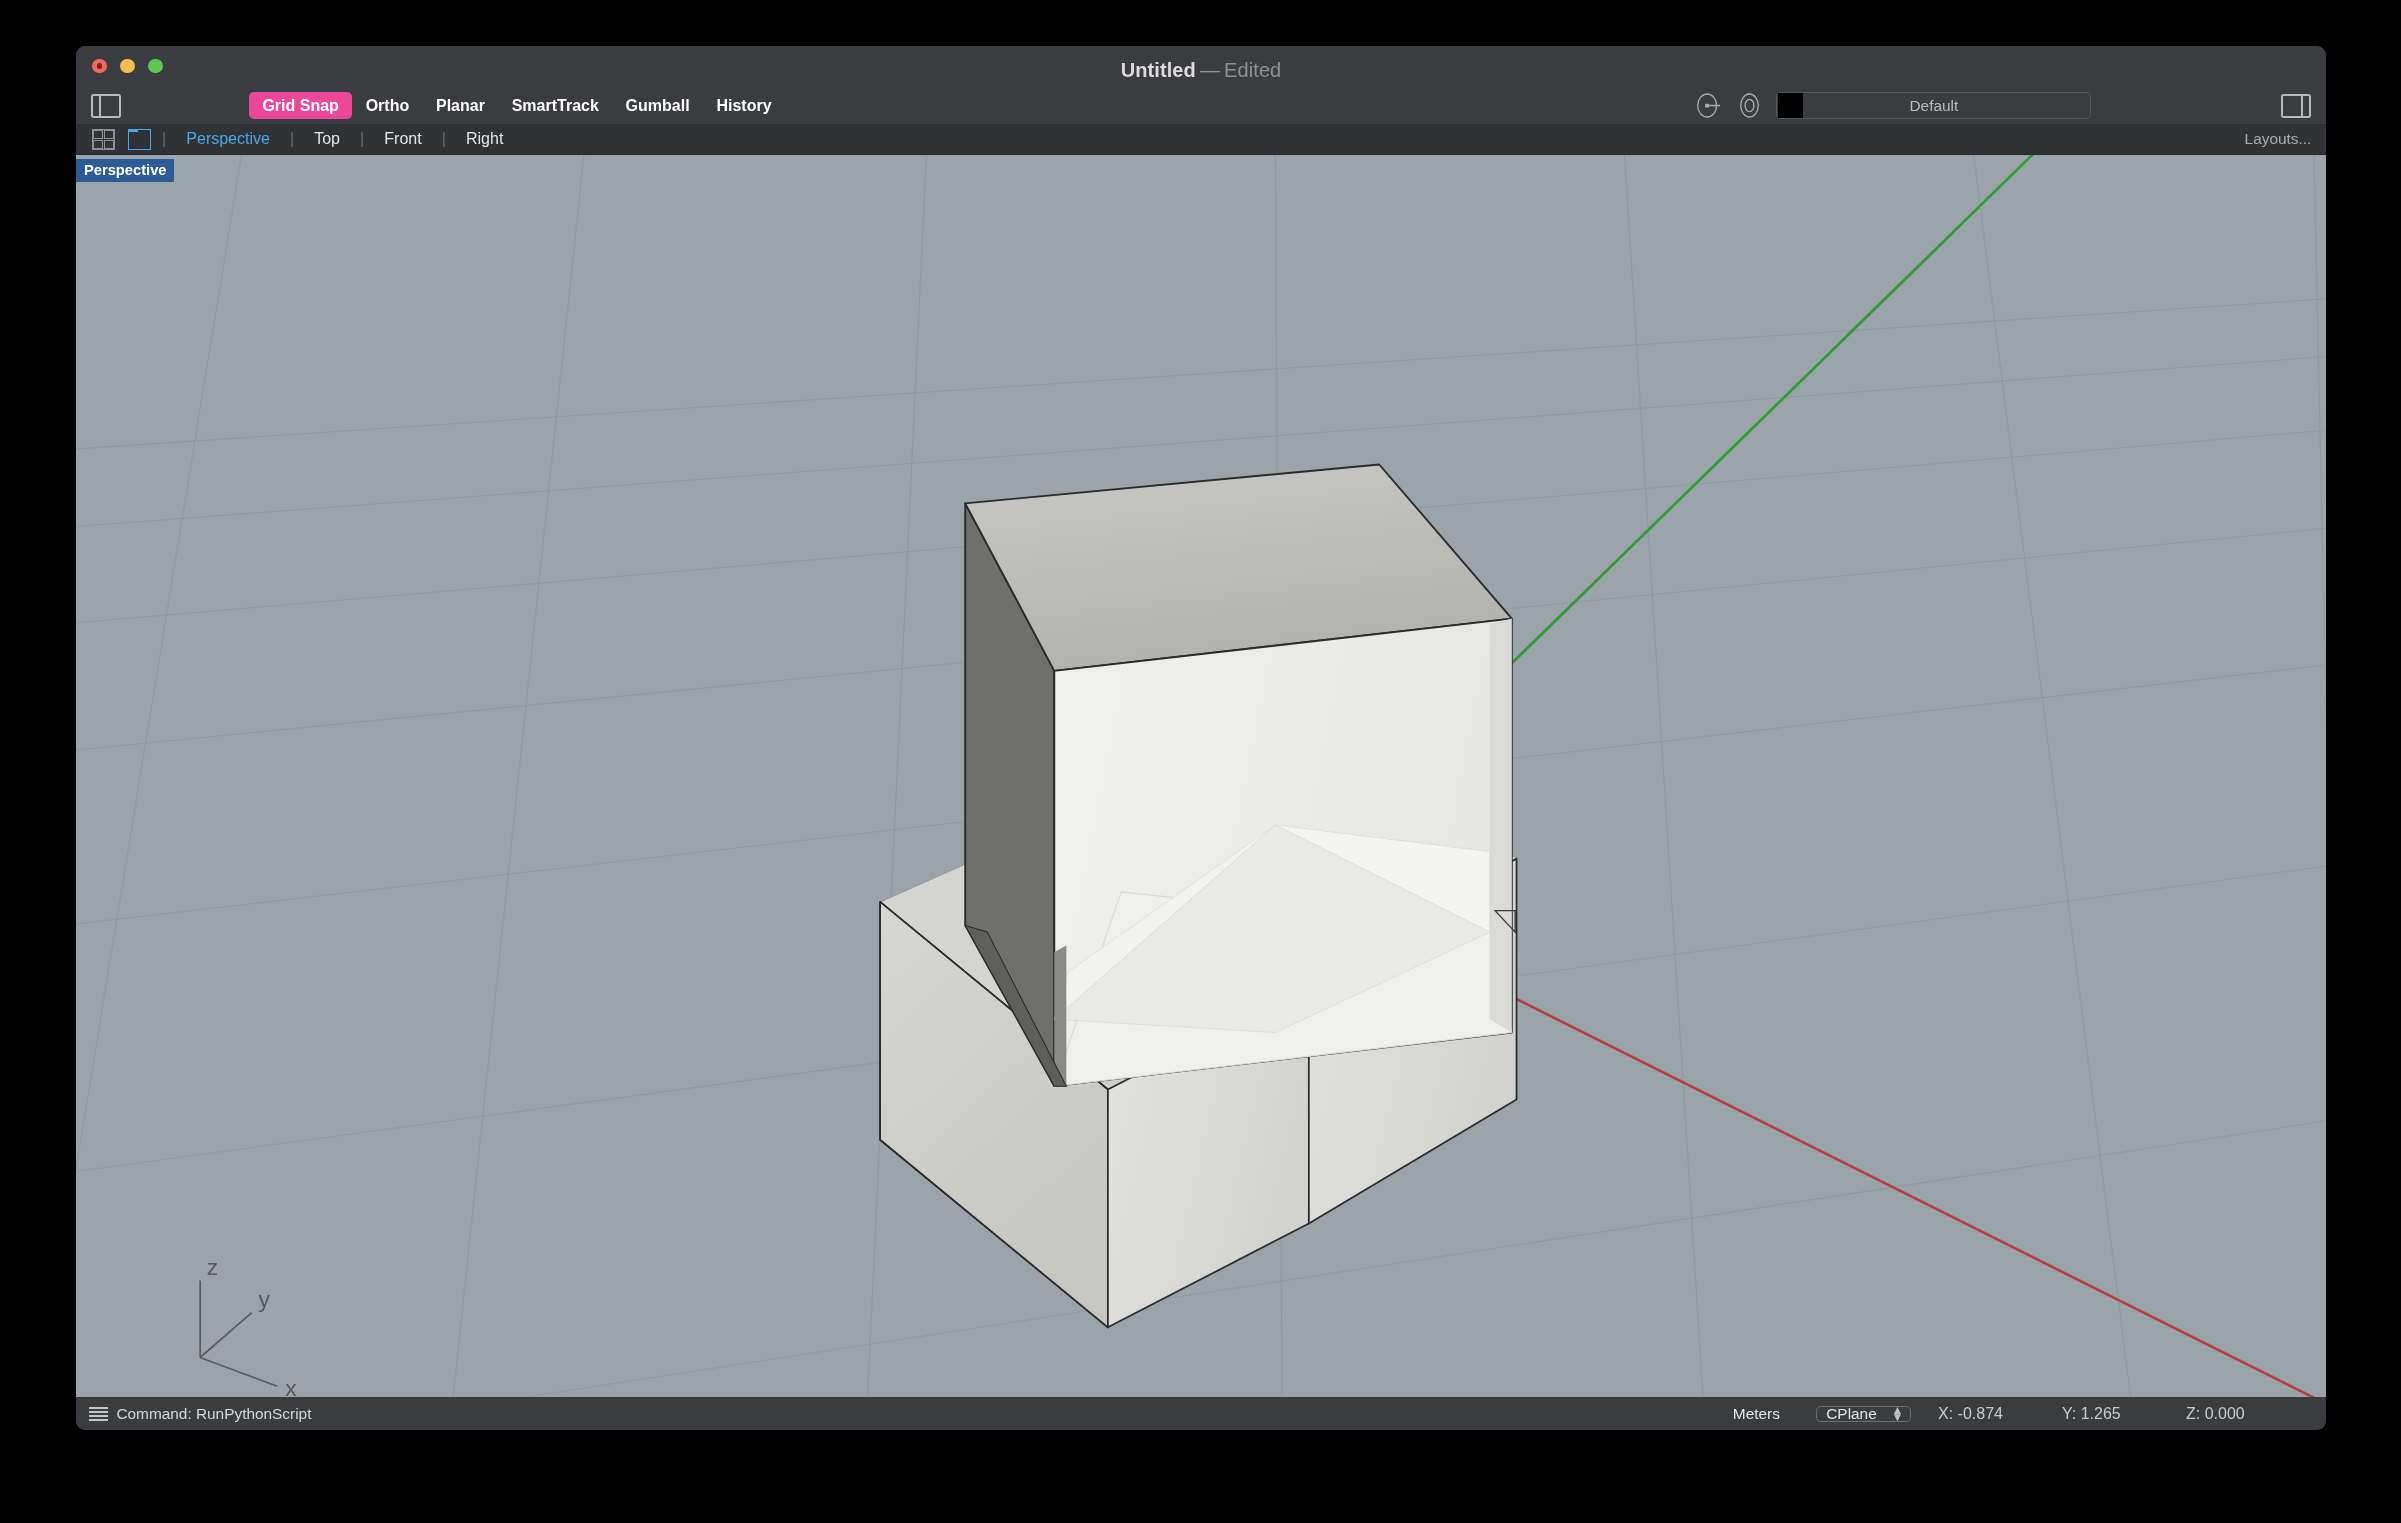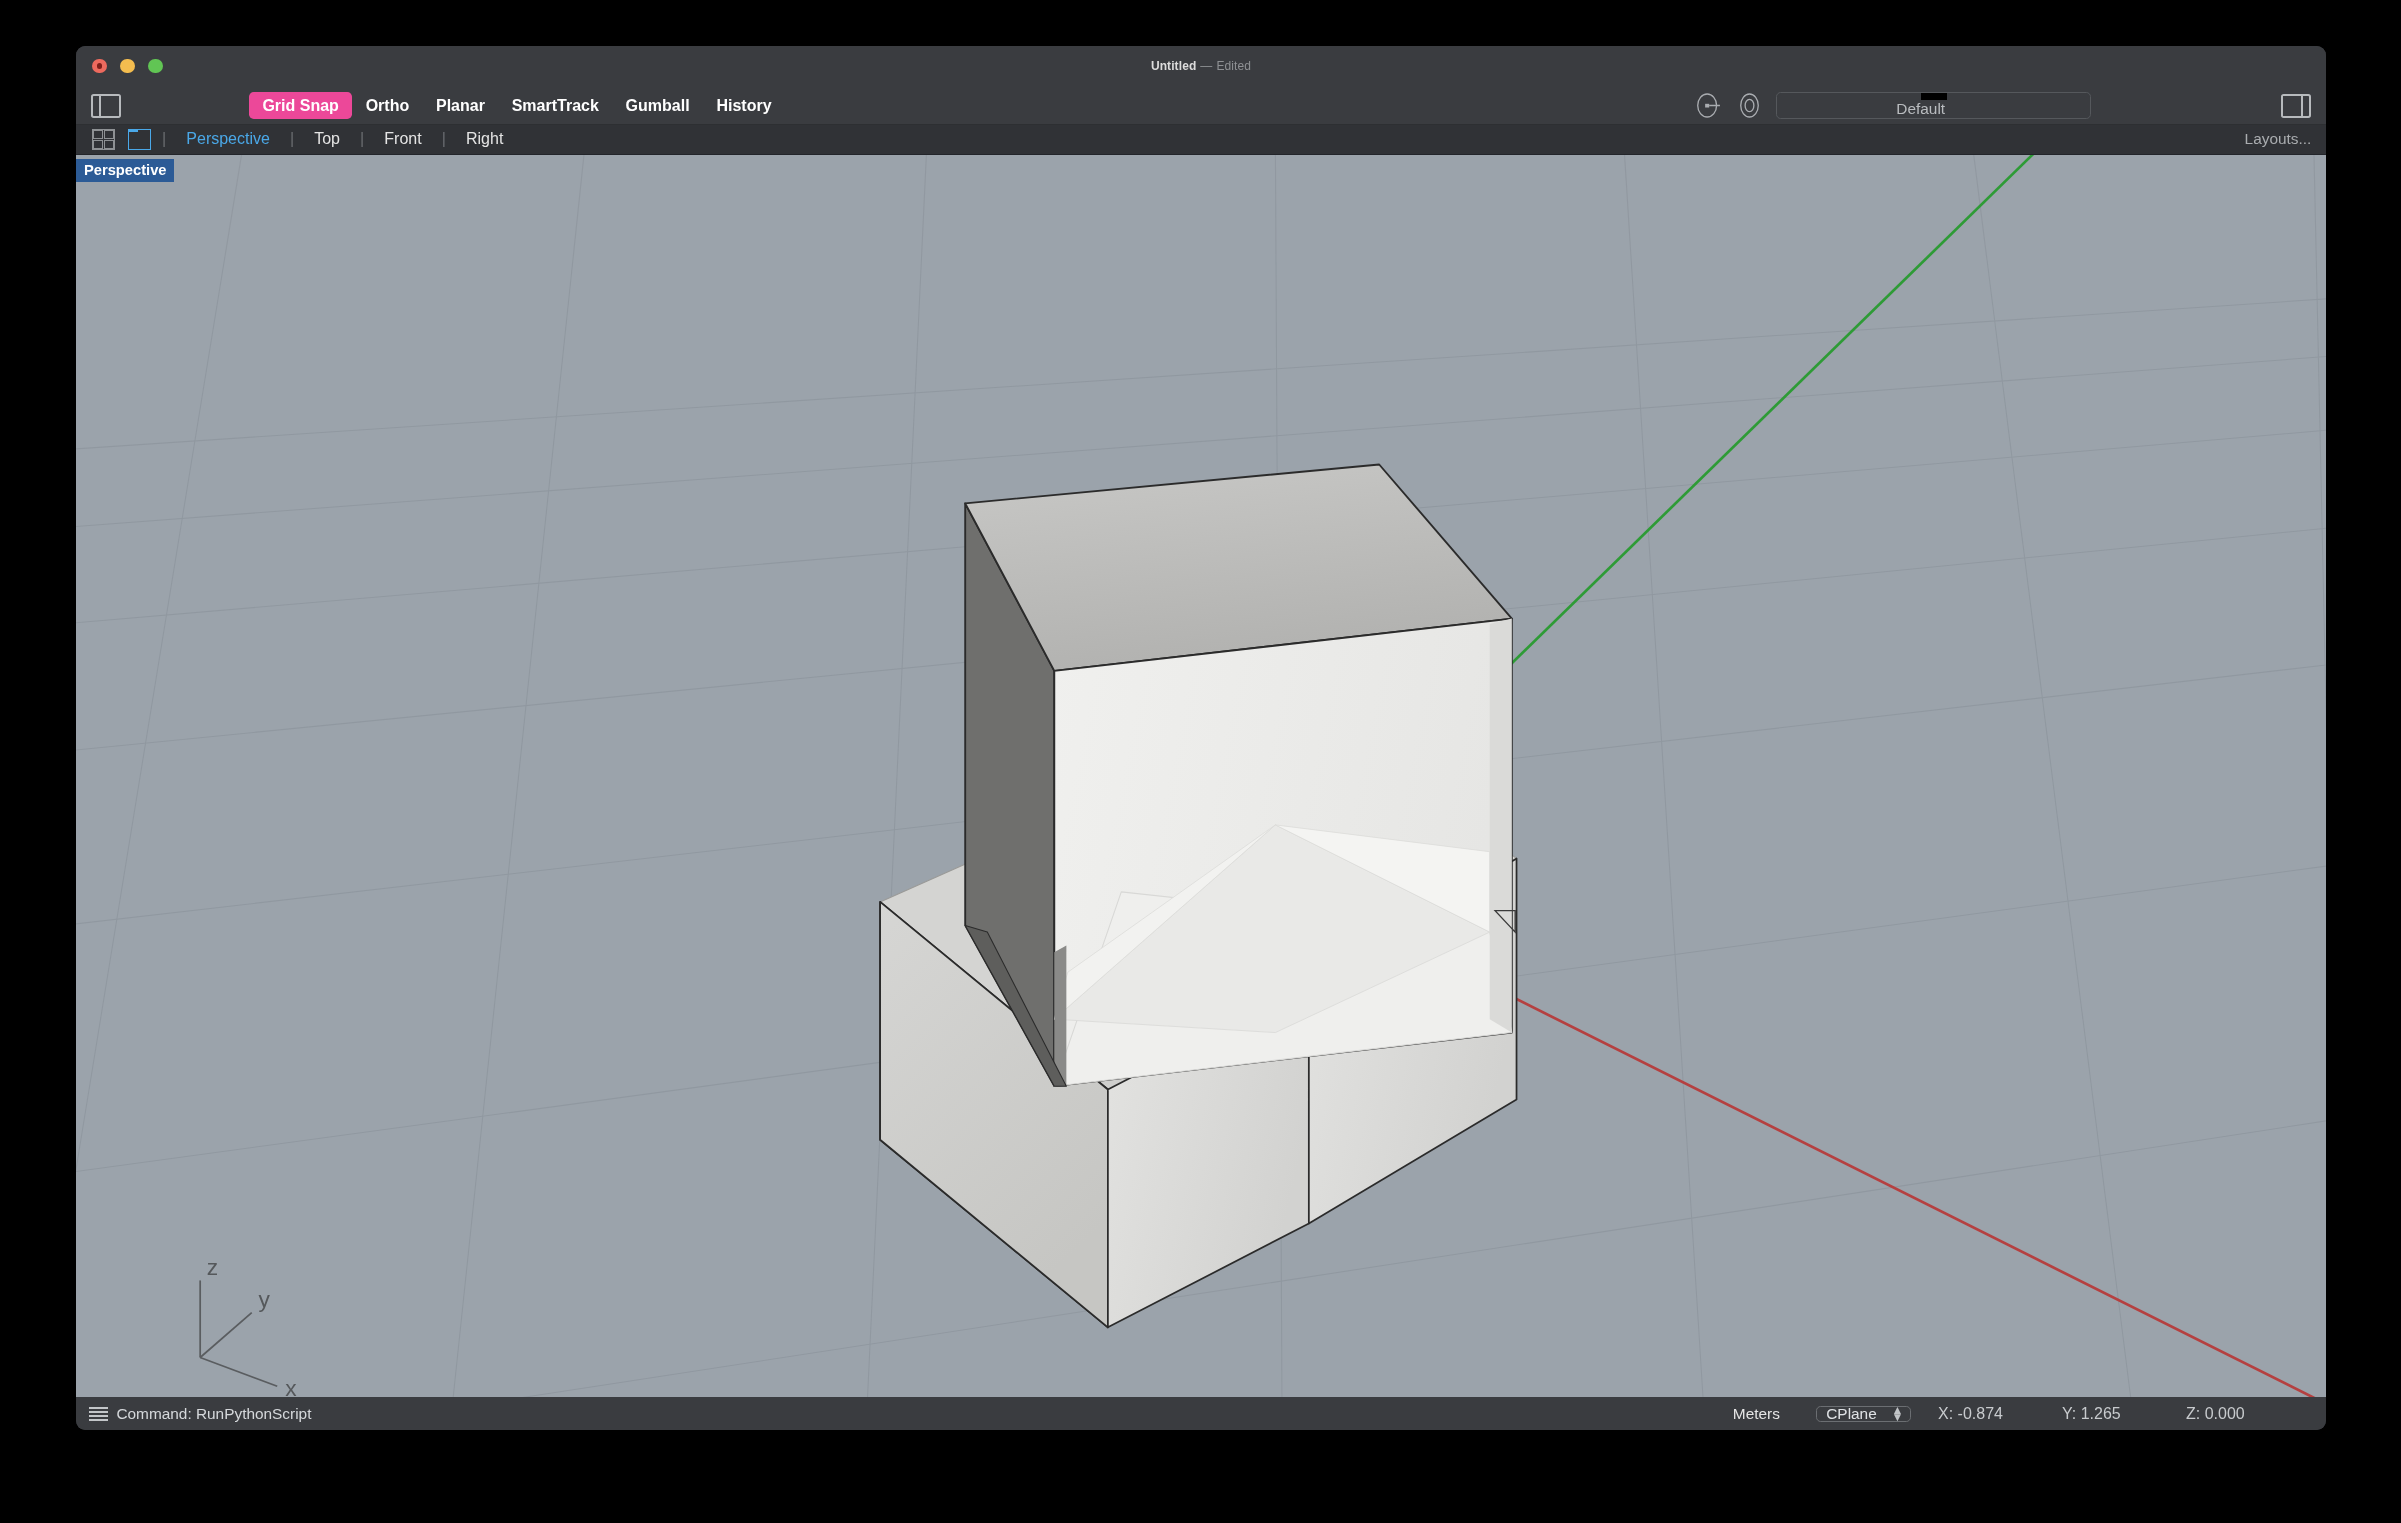--- a/index.html
+++ b/index.html
@@ -35,21 +35,21 @@
   .tl-close { background:#ed6a5e; }
   .tl-min   { background:#f4bd4f; }
   .tl-max   { background:#61c554; }
   .tl-close::after {
     content:""; position:absolute; left:4.7px; top:4.7px;
     width:5.4px; height:5.4px; border-radius:50%; background:#7d1f1a;
   }
   #window-title {
     position:absolute; left:0; right:0; top:12.7px;
     text-align:center;
-    font-size:12px; font-weight:bold; color:#dcdcdc;
+    font-size:20px; font-weight:bold; color:#dcdcdc;
     letter-spacing:0.1px;
   }
   #window-title .dash { font-weight:normal; color:#8f9194; padding:0 4px; }
   #window-title .edited { font-weight:normal; color:#8f9194; }
 
   
   #main-toolbar {
     position:relative;
     height:39px;
     background:#3a3c40;
@@ -102,21 +102,20 @@
   }
   .layer-icon { width:31px; height:31px; cursor:pointer; }
   #layer-swatch-box {
     display:flex; align-items:center;
     width:315px; height:27px;
     border:0.7px solid #55585c;
     border-radius:4.7px;
     background:#3a3c40;
     cursor:pointer;
     position:relative;
-    flex-direction:column;
   }
   #layer-color-swatch {
     width:25.5px; height:25.5px;
     background:#000000;
     margin-left:0.7px;
   }
   #layer-name {
     flex:1; text-align:center;
     font-size:15.4px; color:#b9bcbf;
     padding-right:25.5px;

